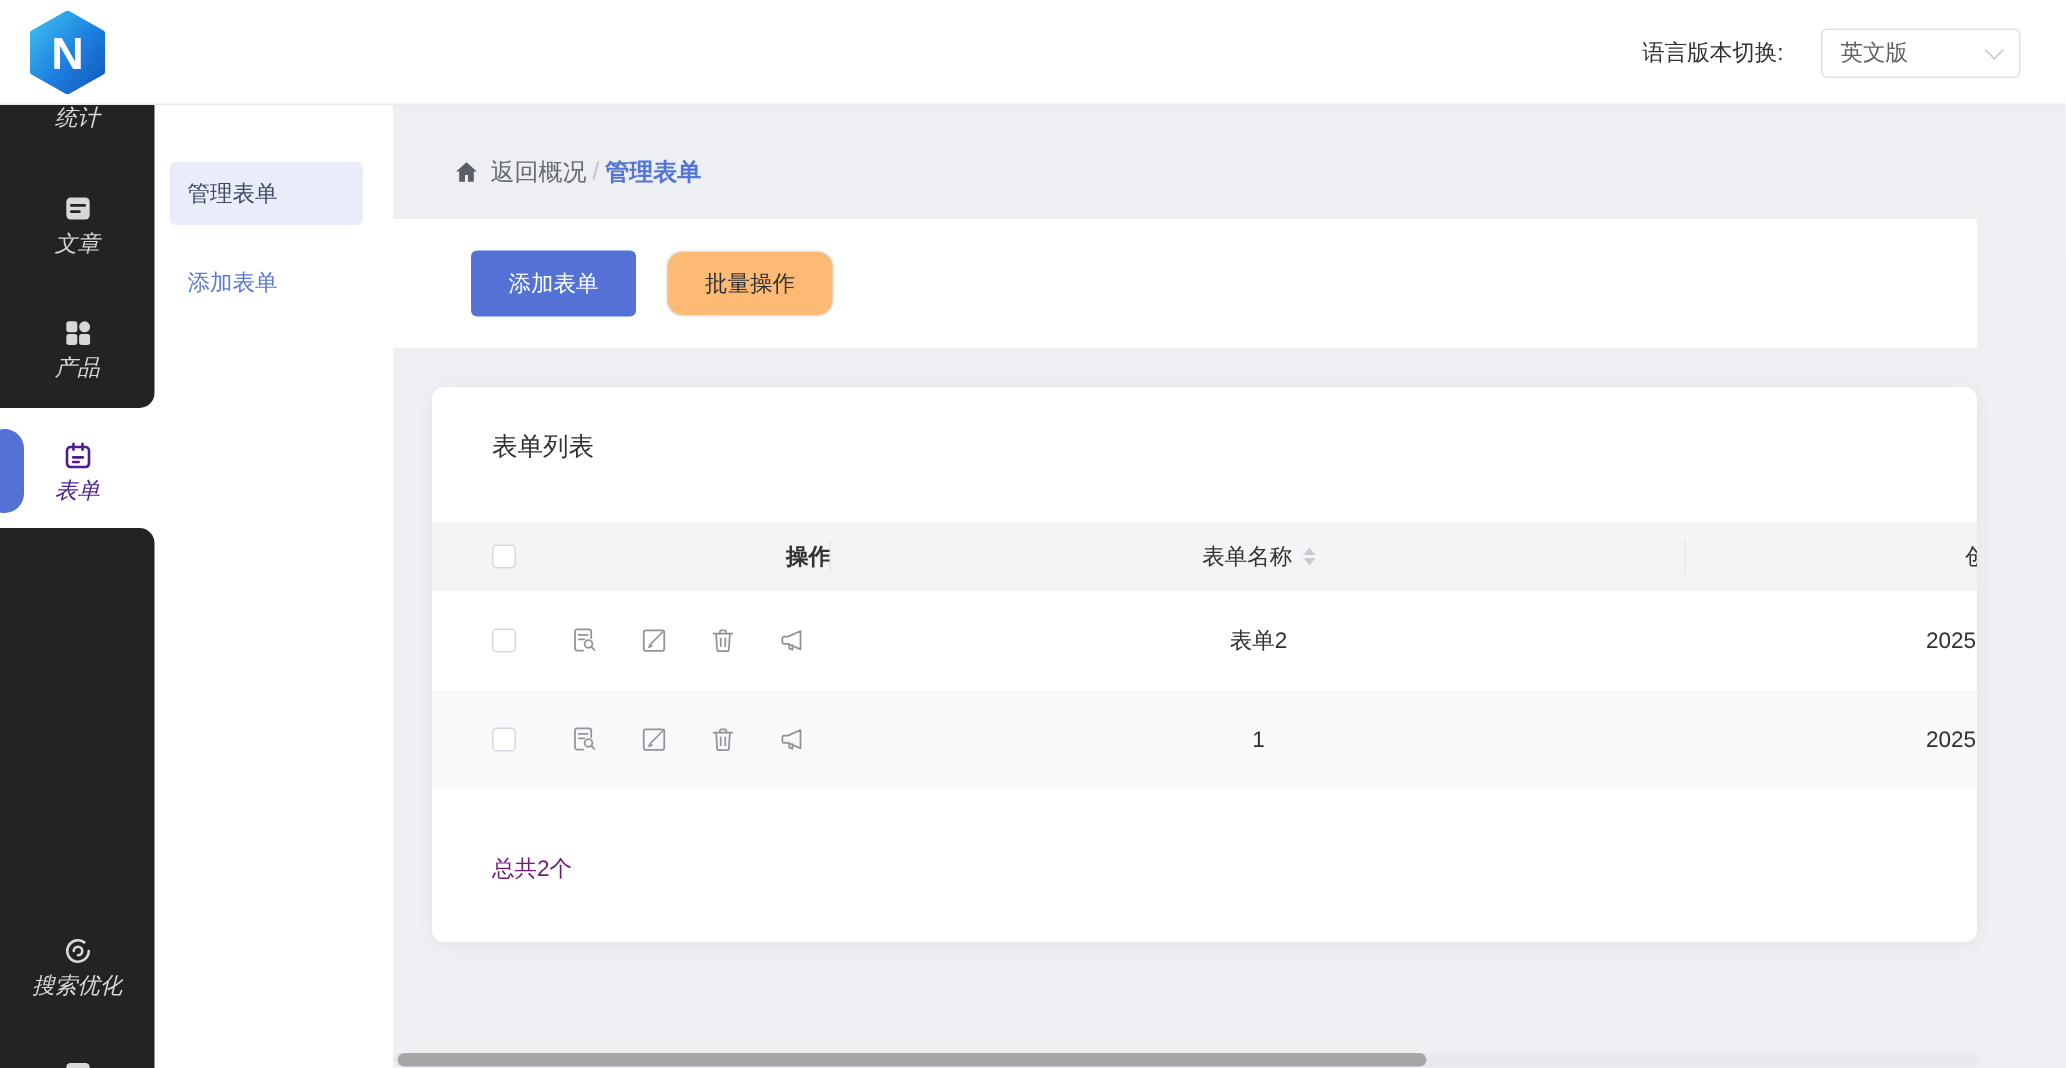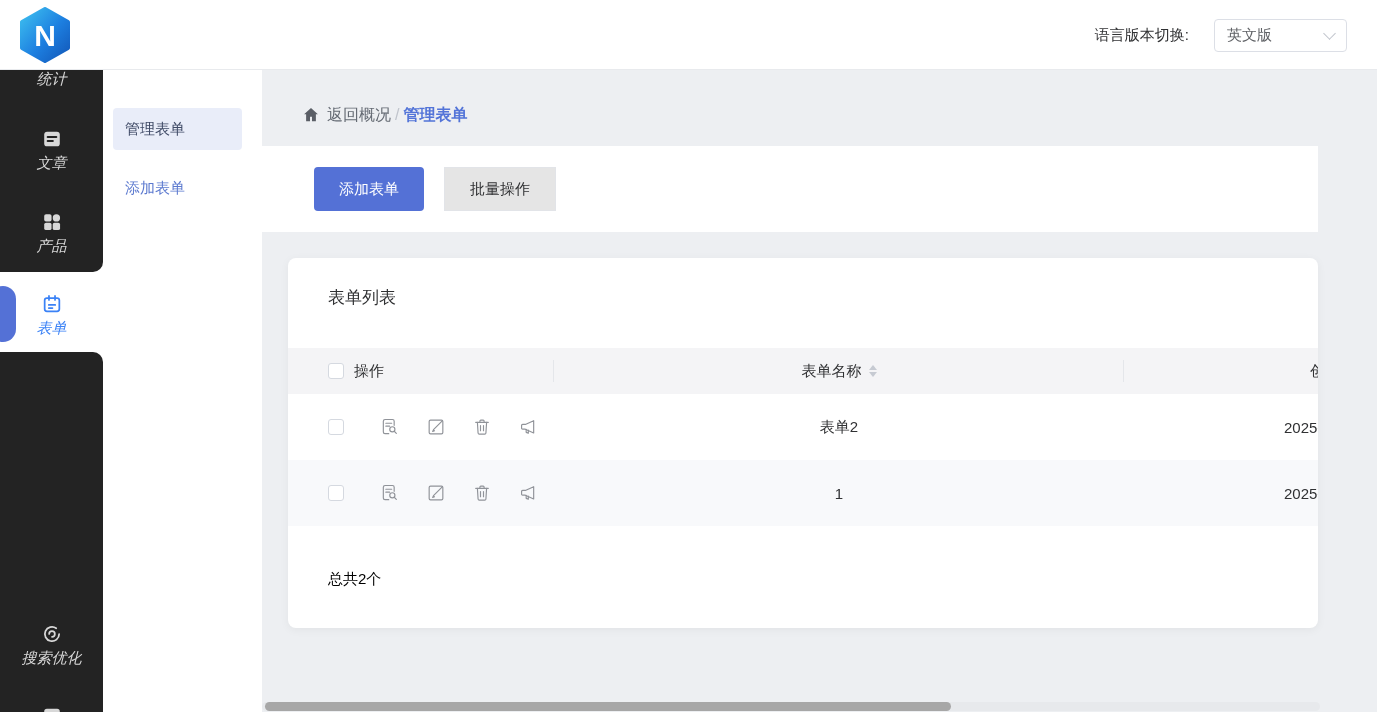--- a/index.html
+++ b/index.html
@@ -23,21 +23,21 @@
   .rail { position:absolute; left:0; top:70px; width:103px; height:642px; z-index:10; }
   .rail-block-a { position:absolute; left:0; top:0; width:103px; height:202px; background:#232323;
                   border-bottom-right-radius:10px; }
   .rail-block-b { position:absolute; left:0; top:282px; width:103px; height:360px; background:#232323;
                   border-top-right-radius:10px; }
   .rail-pill { position:absolute; left:-10px; top:216px; width:26px; height:56px; border-radius:13px; }
   .rail-item { position:absolute; left:0; width:103px; display:flex; flex-direction:column;
                align-items:center; gap:3px; color:#d8d8d8; cursor:pointer; }
   .rail-item svg { width:22px; height:22px; display:block; }
   .rail-item .lbl { font-size:15px; line-height:20px;font-style:italic; }
-  .rail-item.sel { color:#3b82f6; }
+  .rail-item.sel { color:#4c1d95; }
 
   
   .subnav { position:absolute; left:103px; top:70px; width:159px; height:642px; background:#fff; z-index:5; }
   .subnav-item-sel { position:absolute; left:10px; top:38px; width:129px; height:42px; background:#e9edf9;
                      border-radius:4px; display:flex; align-items:center; padding-left:12px;
                      font-size:15px; color:#3f4a66; cursor:pointer; }
   .subnav-item { position:absolute; left:0; top:102px; width:159px; height:32px; display:flex;
                  align-items:center; padding-left:22px; font-size:15px; color:#5b79cf; cursor:pointer; }
 
   
@@ -45,50 +45,50 @@
   .breadcrumb { position:absolute; left:40px; top:30px; height:30px; display:flex; align-items:center;
                 gap:0; font-size:16px; }
   .bc-back { display:flex; align-items:center; gap:7px; color:#646a73; cursor:pointer; }
   .bc-sep { color:#c0c4cc; margin:0 4px; }
   .bc-cur { color:#5374d8; font-weight:bold; cursor:pointer; }
 
   .toolbar-band { position:absolute; left:0; top:76px; width:1056px; height:86px; background:#fff;
                   display:flex; align-items:center; padding-left:52px; gap:20px; }
   .btn-primary { height:44px; padding:0 25px; background:#5471d6; color:#fff; border:none;
                  border-radius:4px; font-size:15px; font-family:inherit; cursor:pointer; }
-  .btn-plain { height:44px; padding:0 25px; background:#e5e5e5; color:#303133; border:1px solid #e2e4e8;
-               border-radius:0; font-size:15px; font-family:inherit; cursor:pointer; }
+  .btn-plain { height:44px; padding:0 25px; background:#fdba74; color:#303133; border:1px solid #e2e4e8;
+               border-radius:11px; font-size:15px; font-family:inherit; cursor:pointer; }
 
   .card { position:absolute; left:26px; top:188px; width:1030px; height:370px; background:#fff;
           border-radius:8px; box-shadow:0 2px 10px rgba(0,0,0,0.05); overflow:hidden; }
   .card-title { position:absolute; left:40px; top:28px; font-size:17px; color:#303133; font-weight:500; }
 
   .tbl { position:absolute; left:0; top:90px; width:1286px; }
   .tr { display:flex; align-items:center; width:1286px; }
   .tr-head { height:46px; background:#f4f4f6; font-size:15px; color:#303133; }
   .tr-row { height:66px; font-size:15px; color:#303133; background:#fff; }
   .tr-row.stripe { background:#f8f9fb; }
   .c-check { width:66px; display:flex; align-items:center; }
-  .c-act { width:200px; text-align:left; position:relative; }
+  .c-act { width:200px; text-align:right; position:relative;font-weight:bold; }
   .c-name { width:570px; text-align:center; position:relative; }
   .c-date { width:450px; display:flex; align-items:center; white-space:nowrap; }
   .tr-head .c-act::after, .tr-head .c-name::after { content:""; position:absolute; right:0; top:50%;
       transform:translateY(-50%); width:1px; height:22px; background:#e4e6ea; }
   .tr-head .c-date { padding-left:186px; }
   .tr-row .c-date { padding-left:160px; }
   .cbx { width:16px; height:16px; margin-left:40px; border:1px solid #d5d9e0; border-radius:3px;
          background:#fff; cursor:pointer; flex:none; }
   .hdr-flex { display:inline-flex; align-items:center; justify-content:flex-end; }
   .sorter { display:inline-flex; flex-direction:column; gap:2px; margin-left:7px; cursor:pointer; }
   .sorter i { display:block; width:0; height:0; border:4px solid transparent; }
   .sorter .up { border-bottom:5px solid #c6cad2; border-top:none; }
   .sorter .dn { border-top:5px solid #c6cad2; border-bottom:none; }
   .acts { display:flex; align-items:center; gap:26px; padding-left:26px; }
   .acts svg { width:20px; height:20px; display:block; cursor:pointer; }
-  .card-footer { position:absolute; left:40px; top:312px; font-size:15px; color:#000000; }
+  .card-footer { position:absolute; left:40px; top:312px; font-size:15px; color:#701a75; }
 
   .hscroll-track { position:absolute; left:0; top:632px; width:1058px; height:9px; background:#e7e9ec;
                    border-radius:5px; }
   .hscroll-thumb { position:absolute; left:3px; top:632px; width:686px; height:9px; background:#a7a7a7;
                    border-radius:5px; cursor:grab; }
 </style>
 </head>
 <body>
 
 <div id="page">

